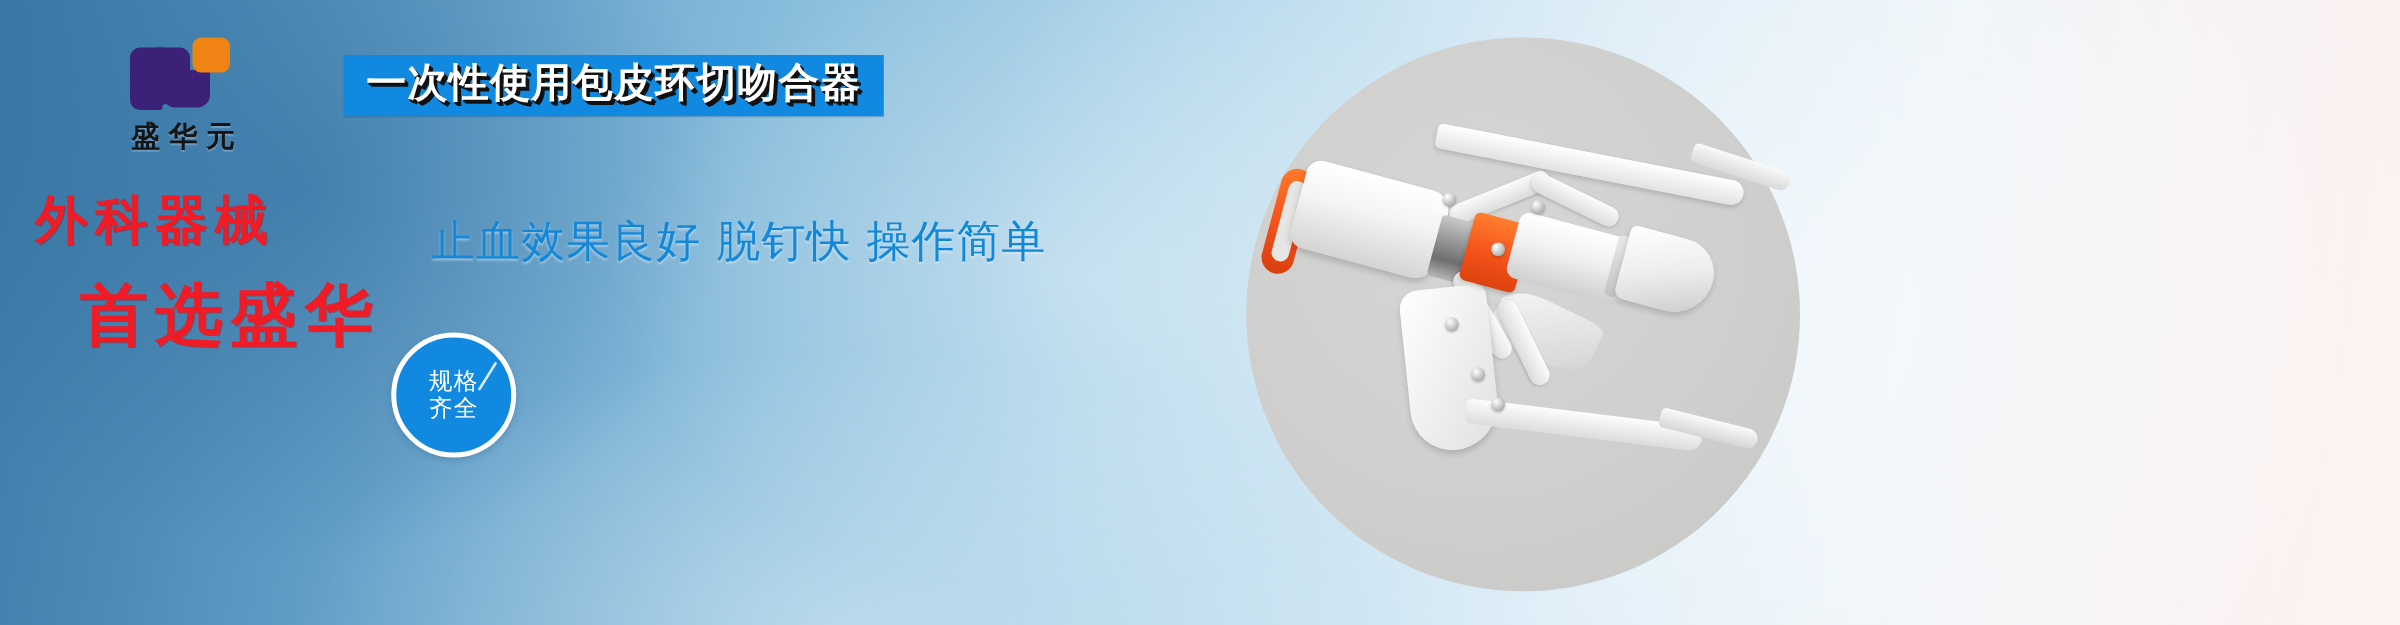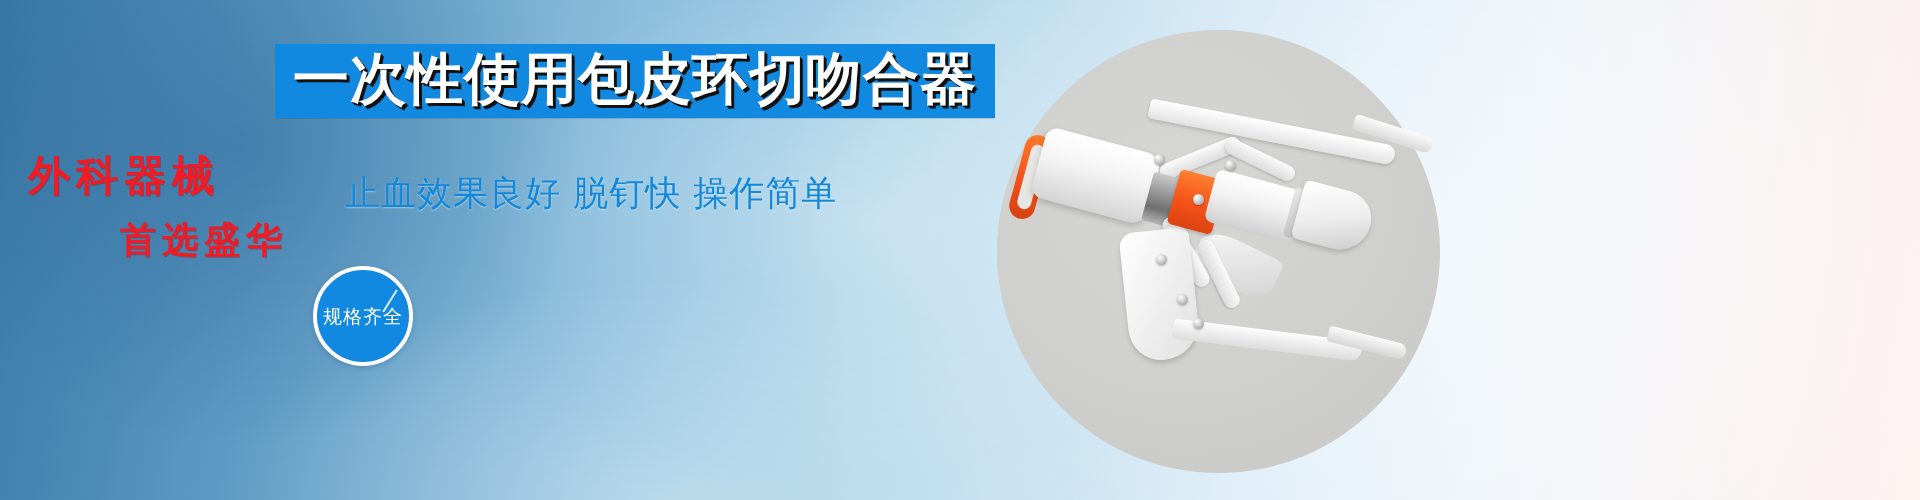--- a/index.html
+++ b/index.html
@@ -58,56 +58,56 @@
   }
 
   
   .title-bar{
     position:absolute;left:275px;top:44px;
     background:#1189e0;
     padding:6px 18px 10px 18px;
     box-shadow:0 1px 0 rgba(0,0,0,0.12);
   }
   .title-text{
-    color:#ffffff;font-size:56px;font-weight:bold;line-height:1.04;
+    color:#ffffff;font-size:32px;font-weight:bold;line-height:1.04;
     letter-spacing:1px;white-space:nowrap;
     font-family:"DejaVu Sans","Liberation Sans",sans-serif;
     text-shadow:
       3px 3px 0 #111111,
       2px 2px 0 #111111,
       1px 1px 0 #111111;
   }
 
   
   .callig{position:absolute;left:20px;top:148px;width:320px;height:115px;}
   .callig-line{
     color:#f01b24;font-weight:bold;white-space:nowrap;
     font-family:"DejaVu Serif","Liberation Serif",serif;
     text-shadow:1px 1px 0 rgba(160,0,0,0.35);
   }
   .callig-1{font-size:42px;letter-spacing:6px;margin-left:8px;}
-  .callig-2{font-size:36px;letter-spacing:6px;margin-left:100px;margin-top:12px;}
+  .callig-2{font-size:54px;letter-spacing:6px;margin-left:44px;margin-top:12px;}
 
   
   .subtitle{
     position:absolute;left:345px;top:170px;
     color:#1488d8;font-size:35px;font-weight:400;white-space:nowrap;
     letter-spacing:1px;
     font-family:"DejaVu Sans","Liberation Sans",sans-serif;
     text-shadow:0 1px 2px rgba(255,255,255,0.45);
   }
 
   
   .circles{position:absolute;left:313px;top:266px;display:flex;gap:43px;}
   .circle{
     position:relative;width:92px;height:92px;border-radius:50%;
     background:#1189e0;
     border:4px solid #ffffff;
     box-shadow:0 2px 5px rgba(20,70,110,0.22);
-    display:flex;flex-direction:row;align-items:center;justify-content:center;
+    display:flex;flex-direction:column;align-items:center;justify-content:center;
     overflow:hidden;
   }
   .circle .slash{
     position:absolute;right:18px;top:18px;width:2px;height:26px;
     background:rgba(255,255,255,0.85);
     transform:rotate(32deg);transform-origin:center;
   }
   .circle-l1,.circle-l2{
     color:#ffffff;font-size:19px;line-height:1.16;letter-spacing:1px;
     font-family:"DejaVu Sans","Liberation Sans",sans-serif;
@@ -225,20 +225,30 @@
 </style>
 </head>
 <body>
 
 <div id="banner">
 
   <div class="glow-a"></div>
   <div class="glow-b"></div>
   <div class="glow-c"></div>
 
+  <div class="logo">
+    <div class="logo-mark">
+      <span class="lm lm1"></span>
+      <span class="lm lm2"></span>
+      <span class="lm lm3"></span>
+      <span class="lm lm4"></span>
+      <span class="lm-o"></span>
+    </div>
+    <div class="logo-text">盛华元</div>
+  </div>
 
   <div class="title-bar">
     <div class="title-text">一次性使用包皮环切吻合器</div>
   </div>
 
   <div class="callig">
     <div class="callig-line callig-1">外科器械</div>
     <div class="callig-line callig-2">首选盛华</div>
   </div>
 

